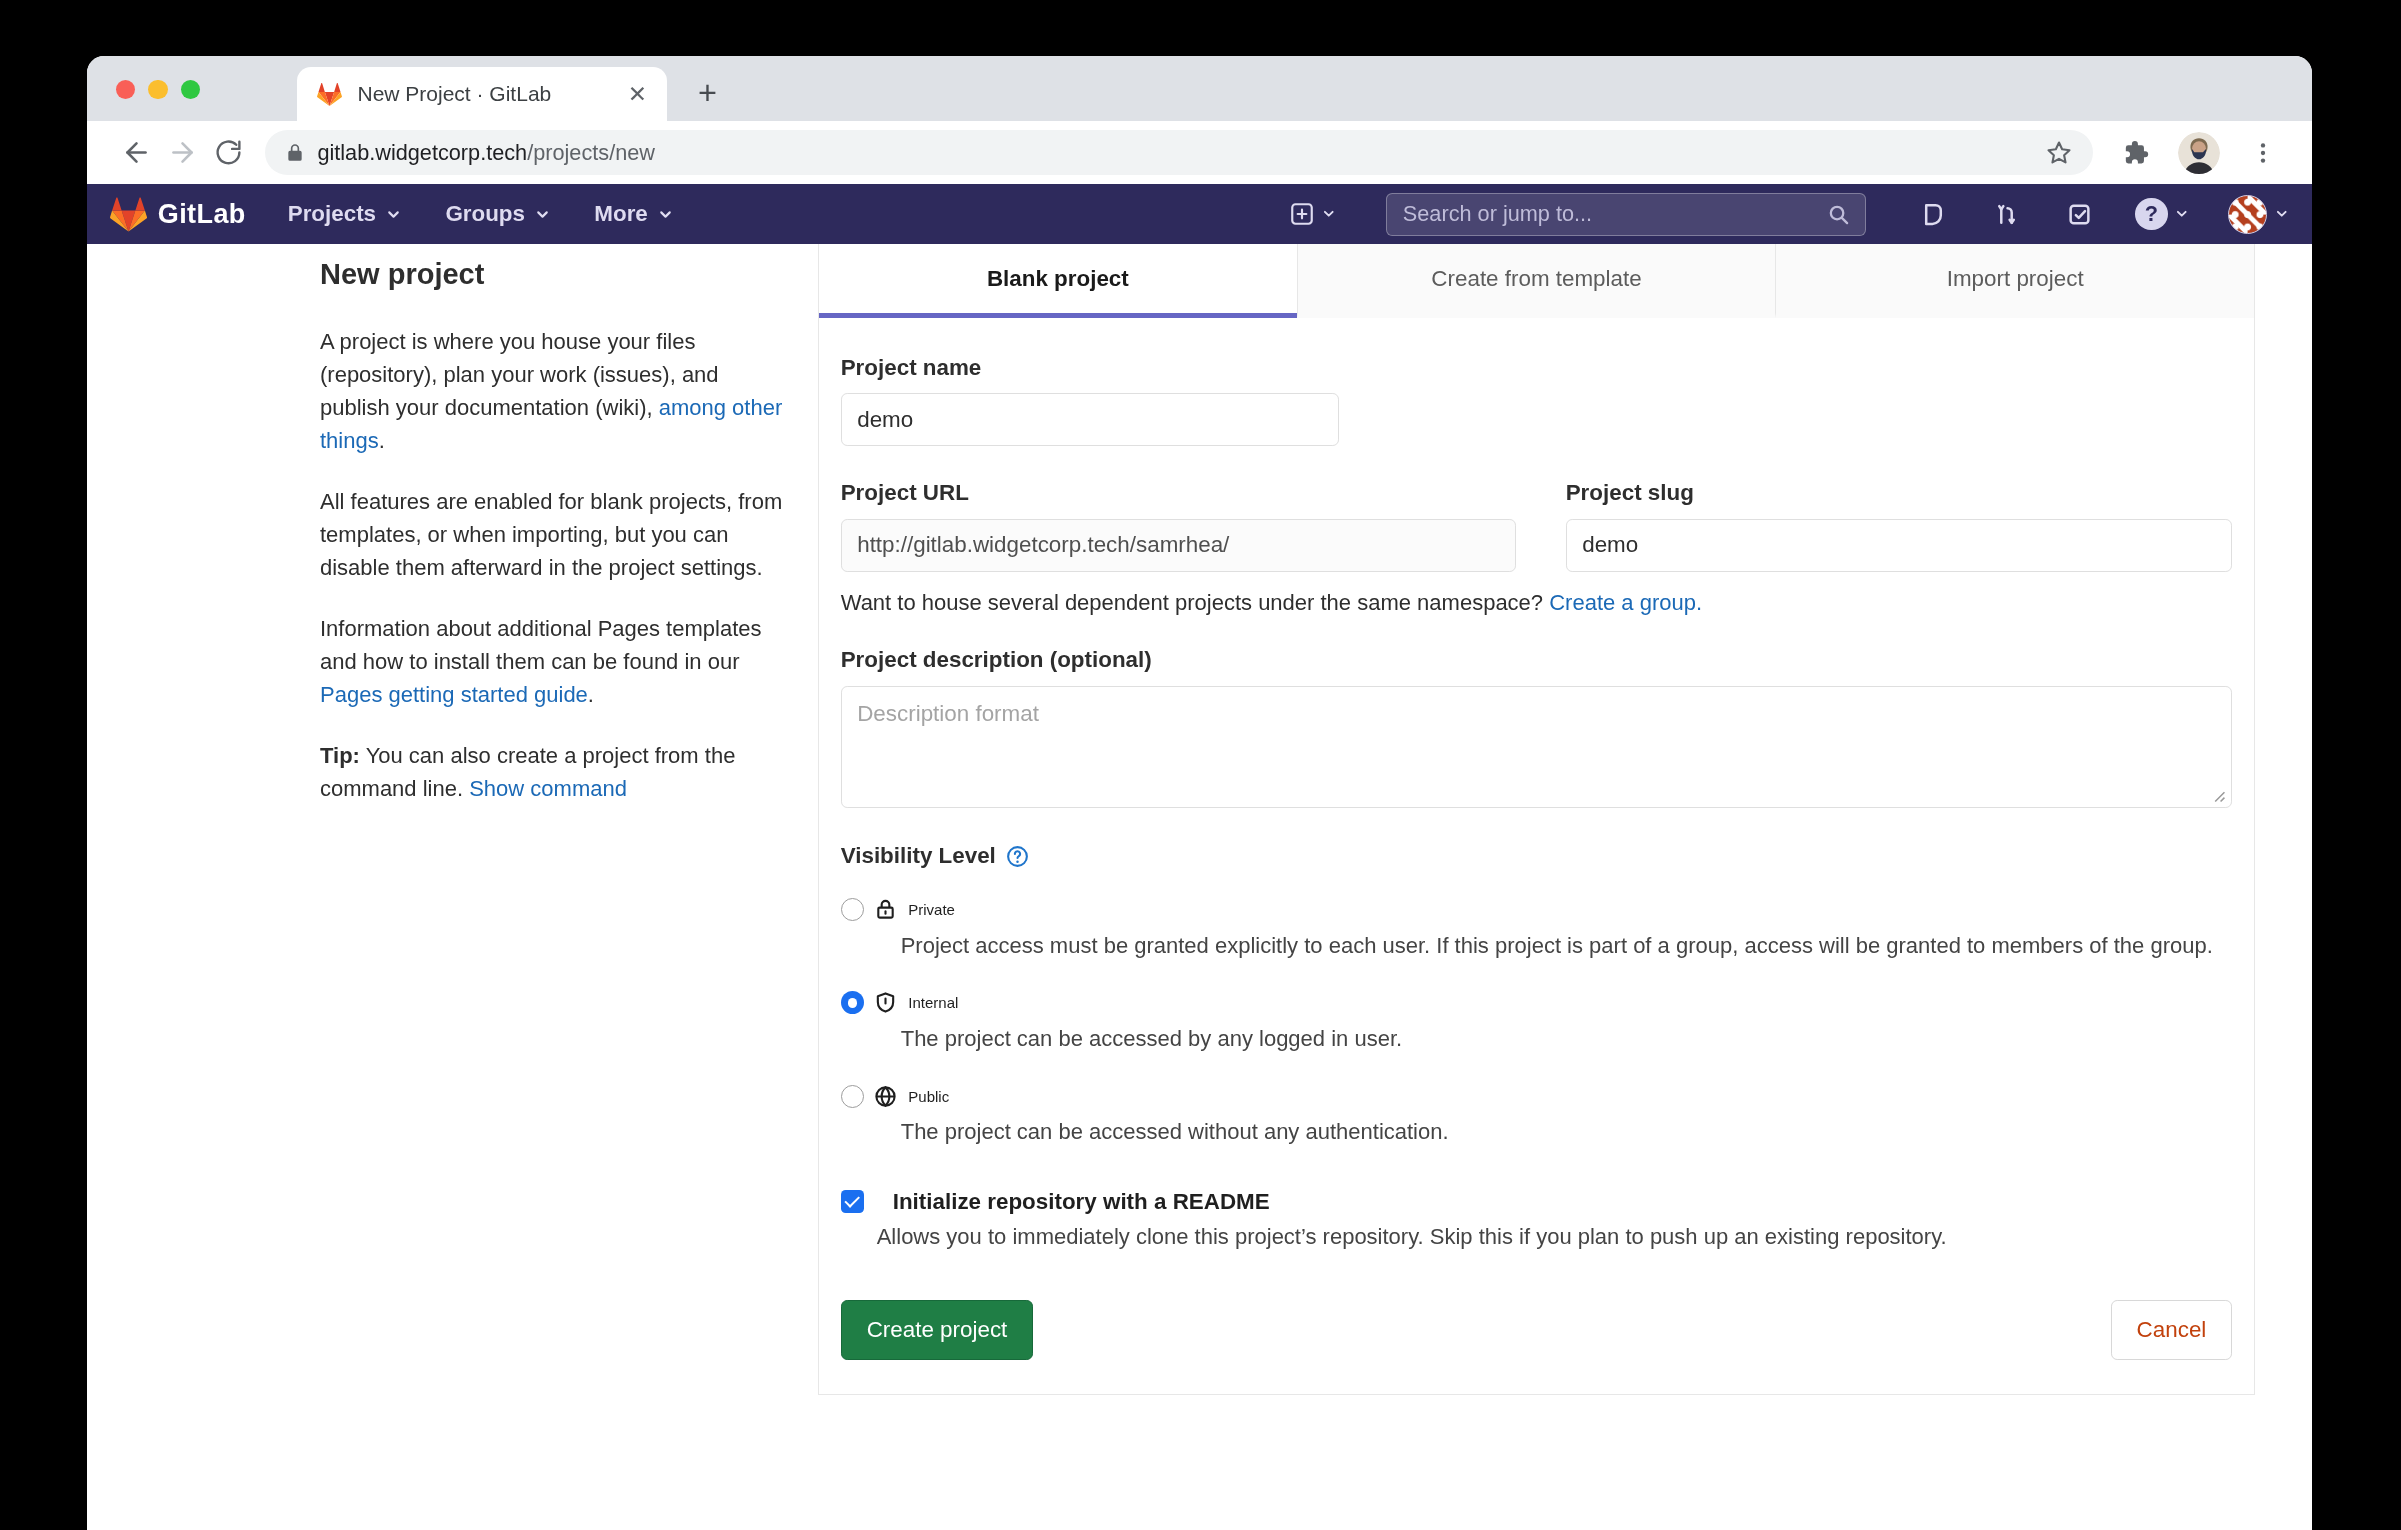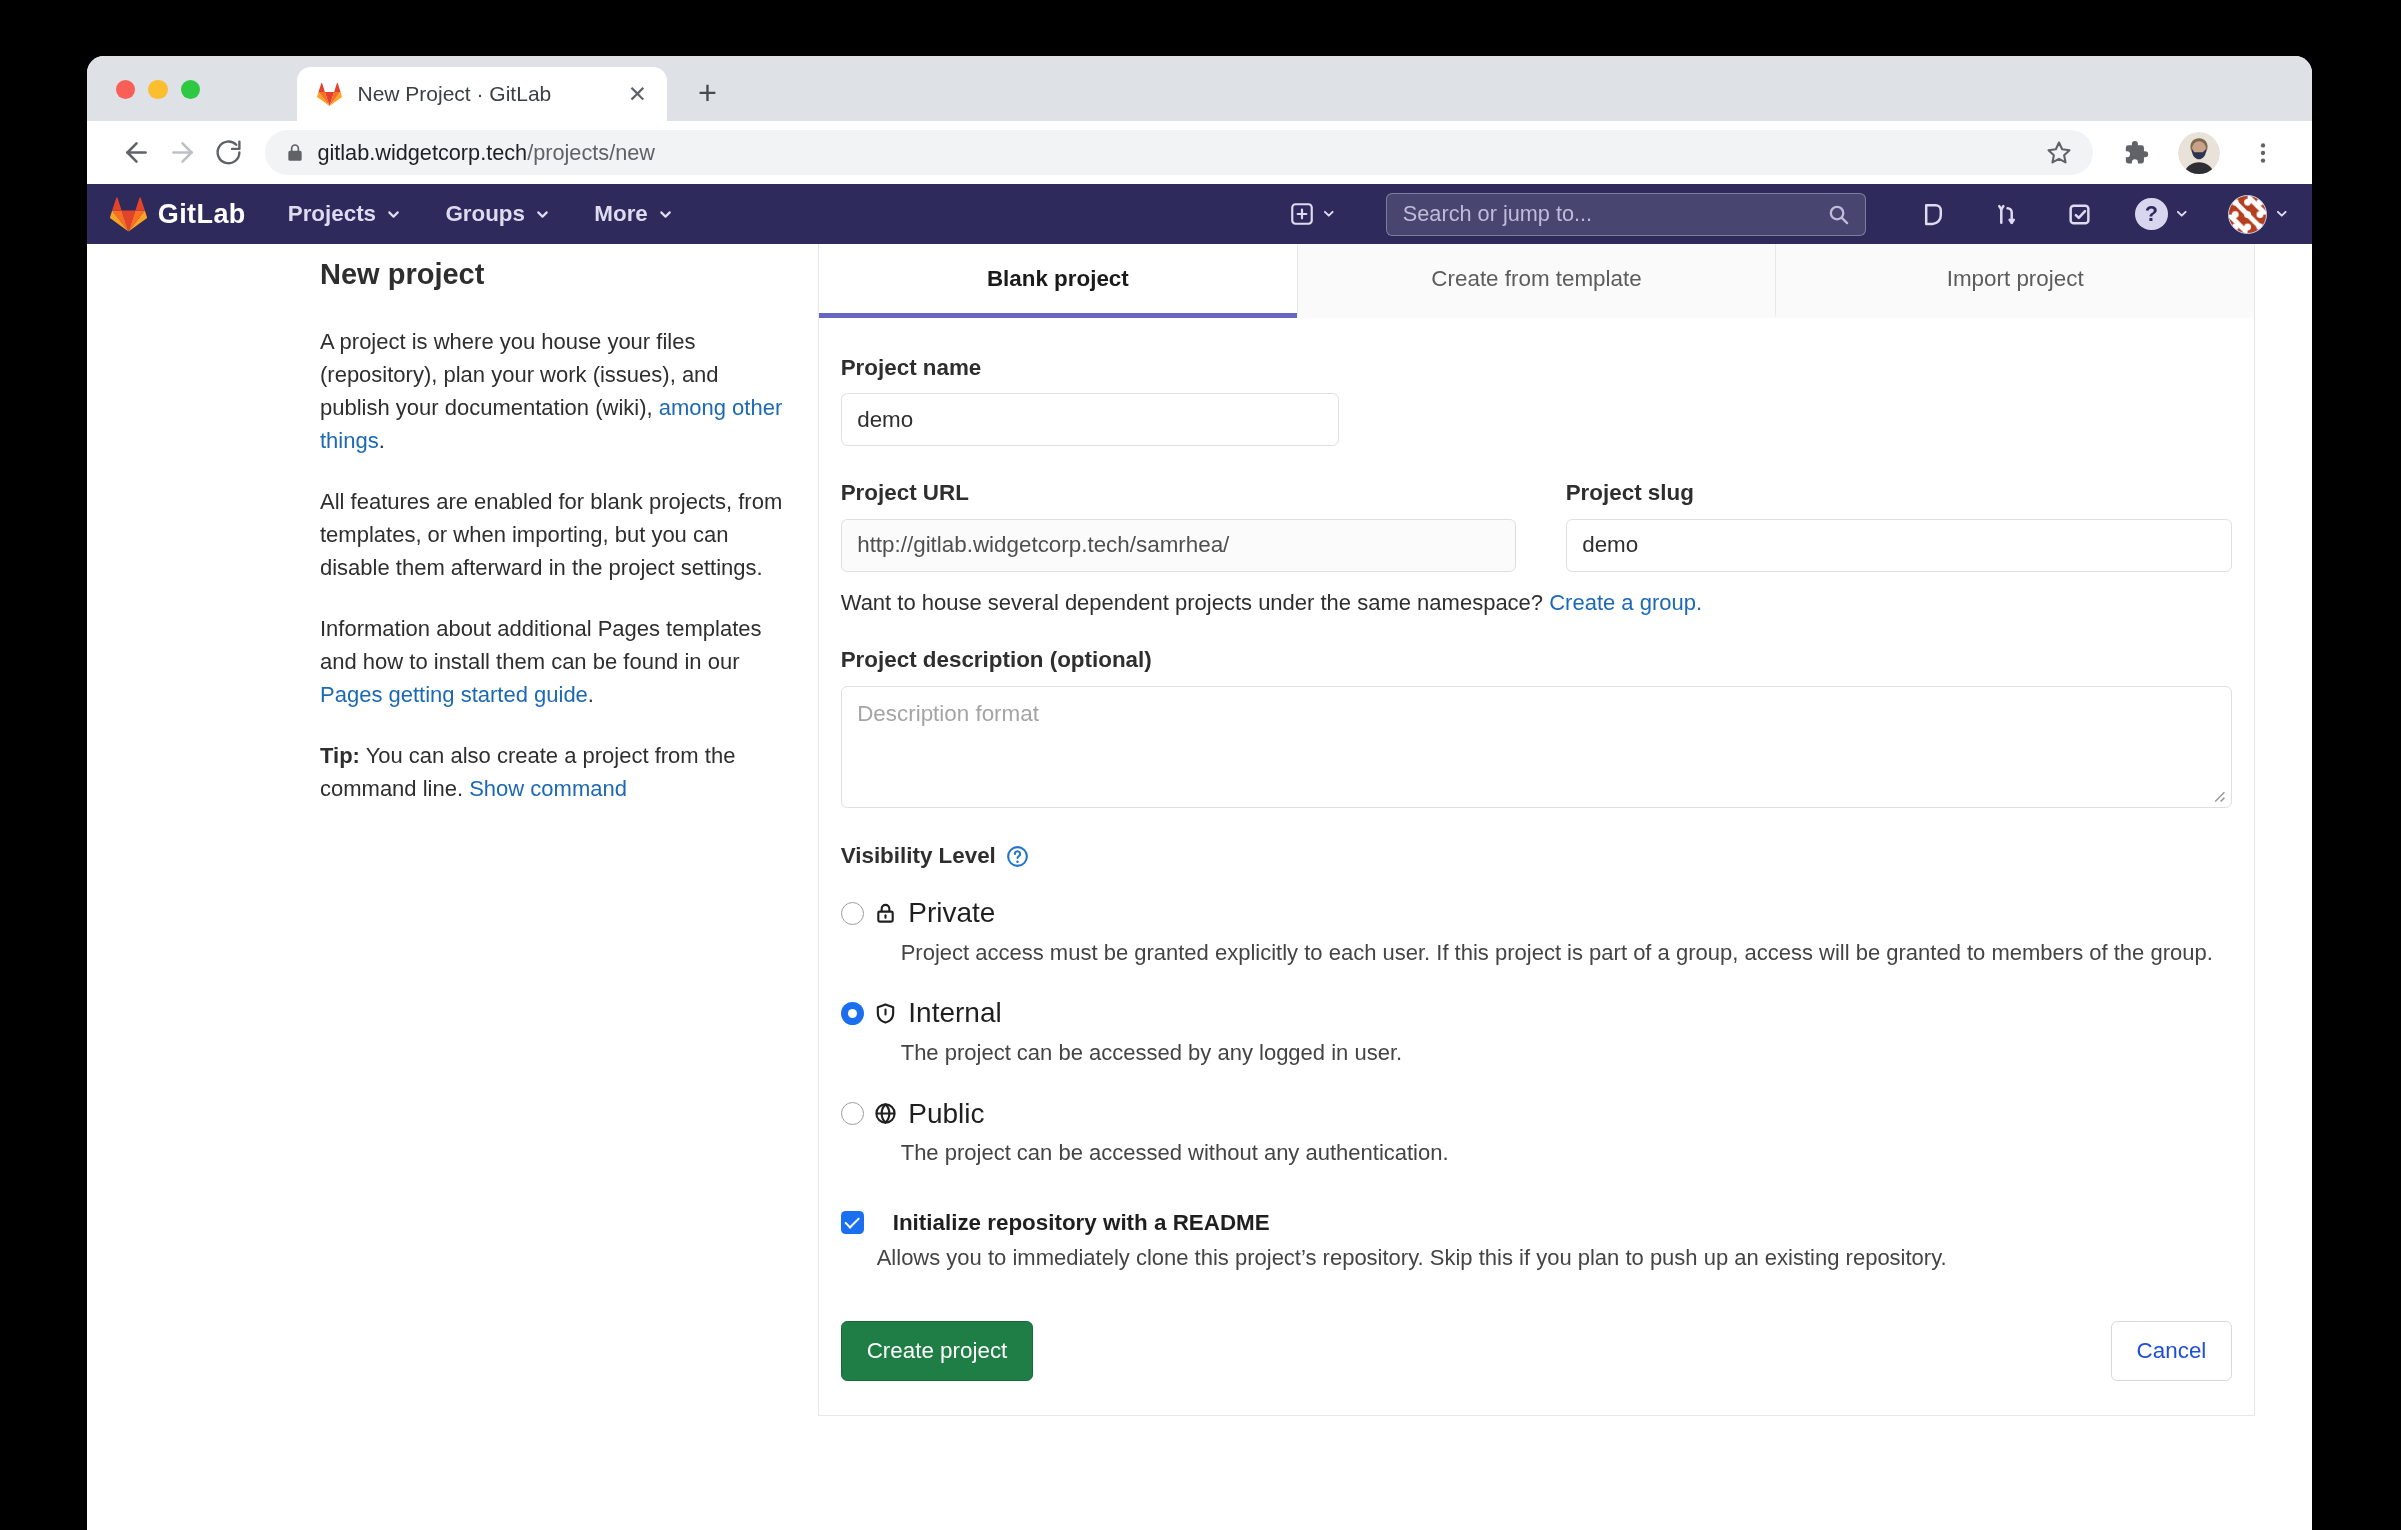--- a/index.html
+++ b/index.html
@@ -86,35 +86,35 @@
                font-family:inherit; color:#2e2e2e; padding:14px 15.5px; resize:none; outline:none; }
   .desc-area::placeholder { color:#a4a4a4; }
   .resize-grip { position:absolute; right:6.2px; bottom:7.7px; }
 
   .vis-option { display:flex; align-items:center; gap:10.8px; margin-top:28px; }
   .vis-option:first-of-type { margin-top:18.6px; }
   .radio { width:23px; height:23px; border-radius:50%; border:1.5px solid #9d9d9d; background:#fff; flex:none; }
   .radio.checked { border:none; background:#1a6ff0; position:relative; }
   .radio.checked::after { content:''; position:absolute; left:7px; top:7px; width:9.3px; height:9.3px;
                           border-radius:50%; background:#fff; }
-  .vis-name { font-size:28px; color:#1f1f1f; }
+  .vis-name { font-size:15px; color:#1f1f1f; }
   .vis-desc { font-size:22px; color:#444; margin:7.7px 0 0 60px; line-height:32.5px; max-width:1315px; }
 
   .readme-row { display:flex; align-items:center; gap:29px; margin-top:40px; }
   .checkbox { width:23px; height:23px; border-radius:4.6px; background:#1a6ff0; position:relative; flex:none; }
   .checkbox::after { content:''; position:absolute; left:7.7px; top:3.1px; width:6.2px; height:12.4px;
                      border:solid #fff; border-width:0 2.7px 2.7px 0; transform:rotate(45deg); }
   .readme-label { font-size:22.4px; font-weight:bold; color:#1f1f1f; }
   .readme-desc { font-size:22px; color:#444; margin:9.3px 0 0 36px; }
 
   .btn-row { display:flex; justify-content:space-between; align-items:center; margin-top:50px; }
   .btn { height:60px; border-radius:6.2px; font-size:22.4px; padding:0 25px; display:flex; align-items:center;
          font-family:inherit; border:none; }
   .btn.primary { background:#1f7e45; border:0.8px solid #17693a; color:#fff; }
-  .btn.secondary { background:#fff; border:1.5px solid #d8d8d8; color:#1d4ed8; }
+  .btn.secondary { background:#fff; border:1.5px solid #d8d8d8; color:#c2410c; }
 
   svg { display:block; }
 </style>
 </head>
 <body>
 
 <div class="window">
 
   <div class="tabstrip">
     <div class="traffic">

